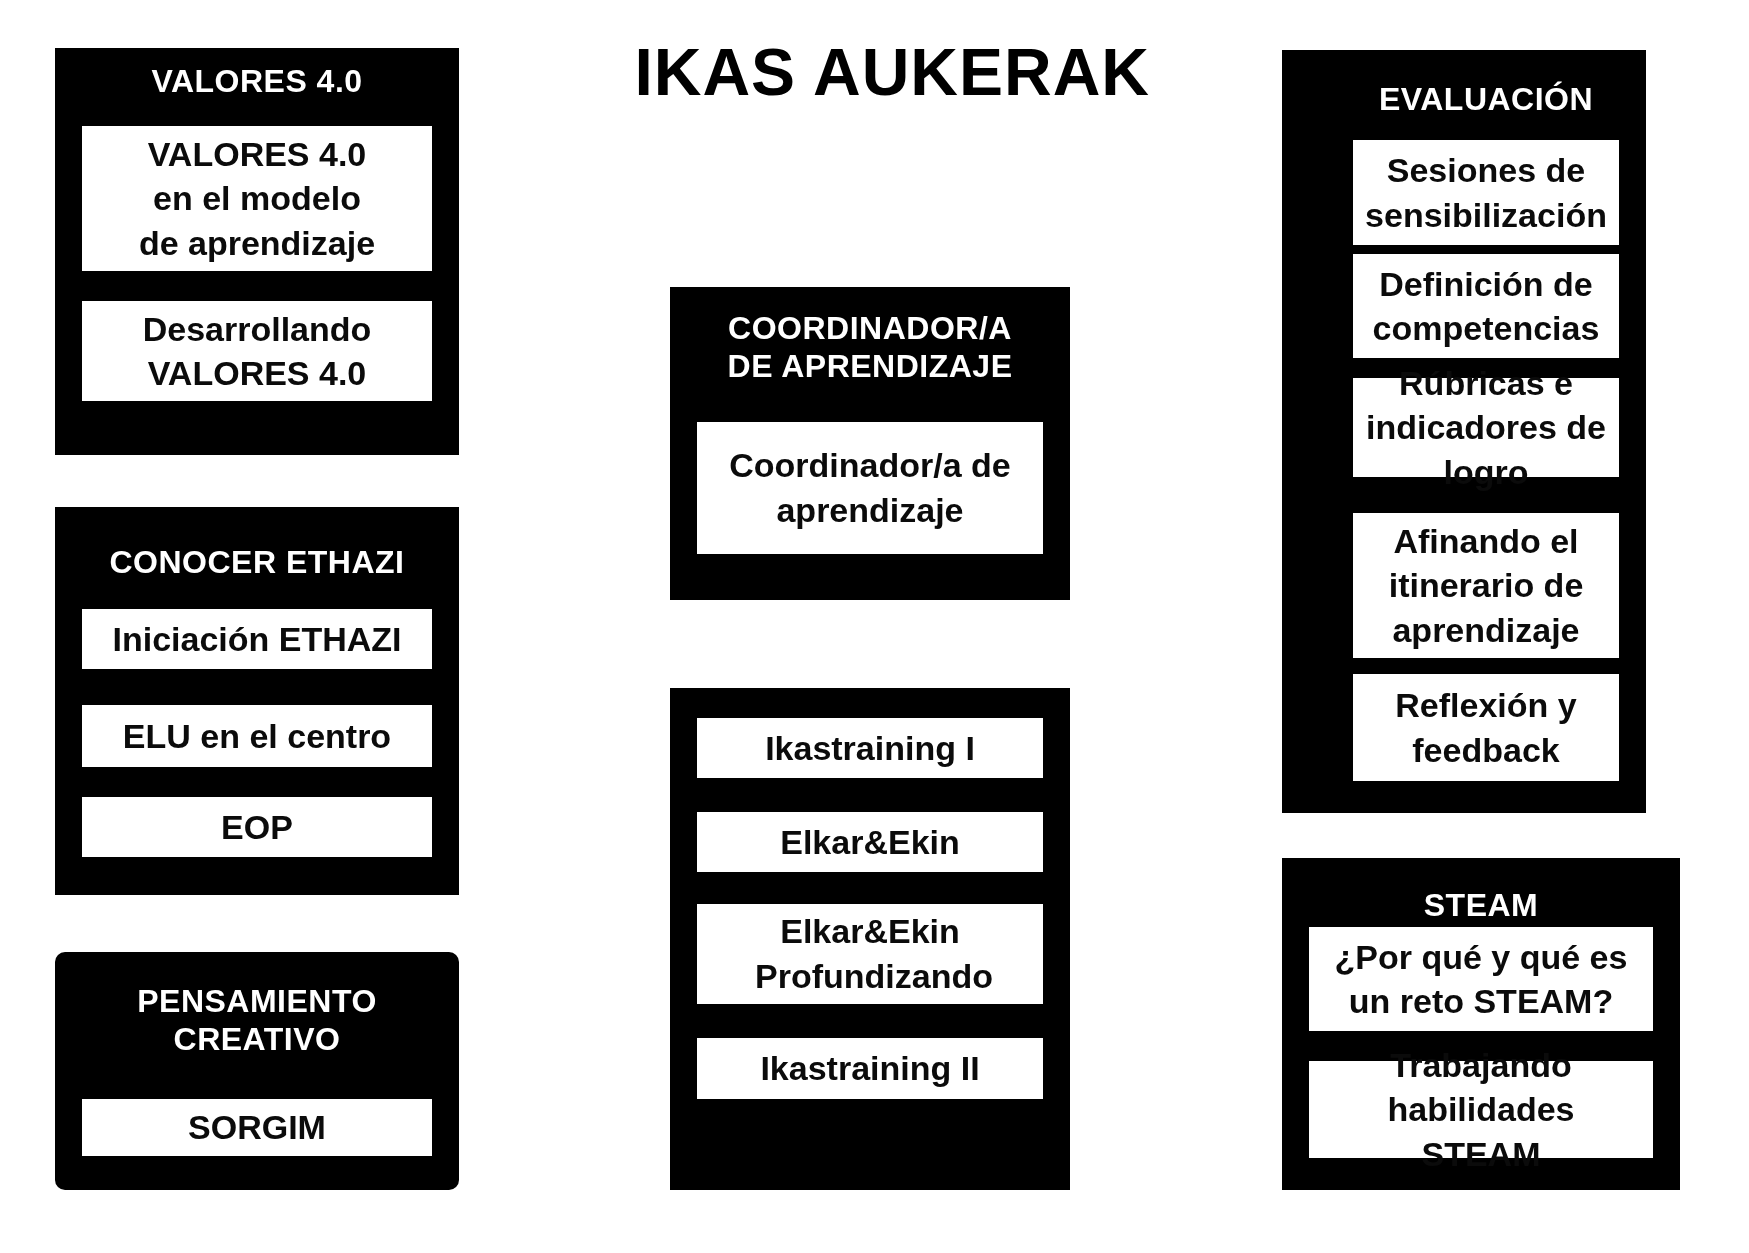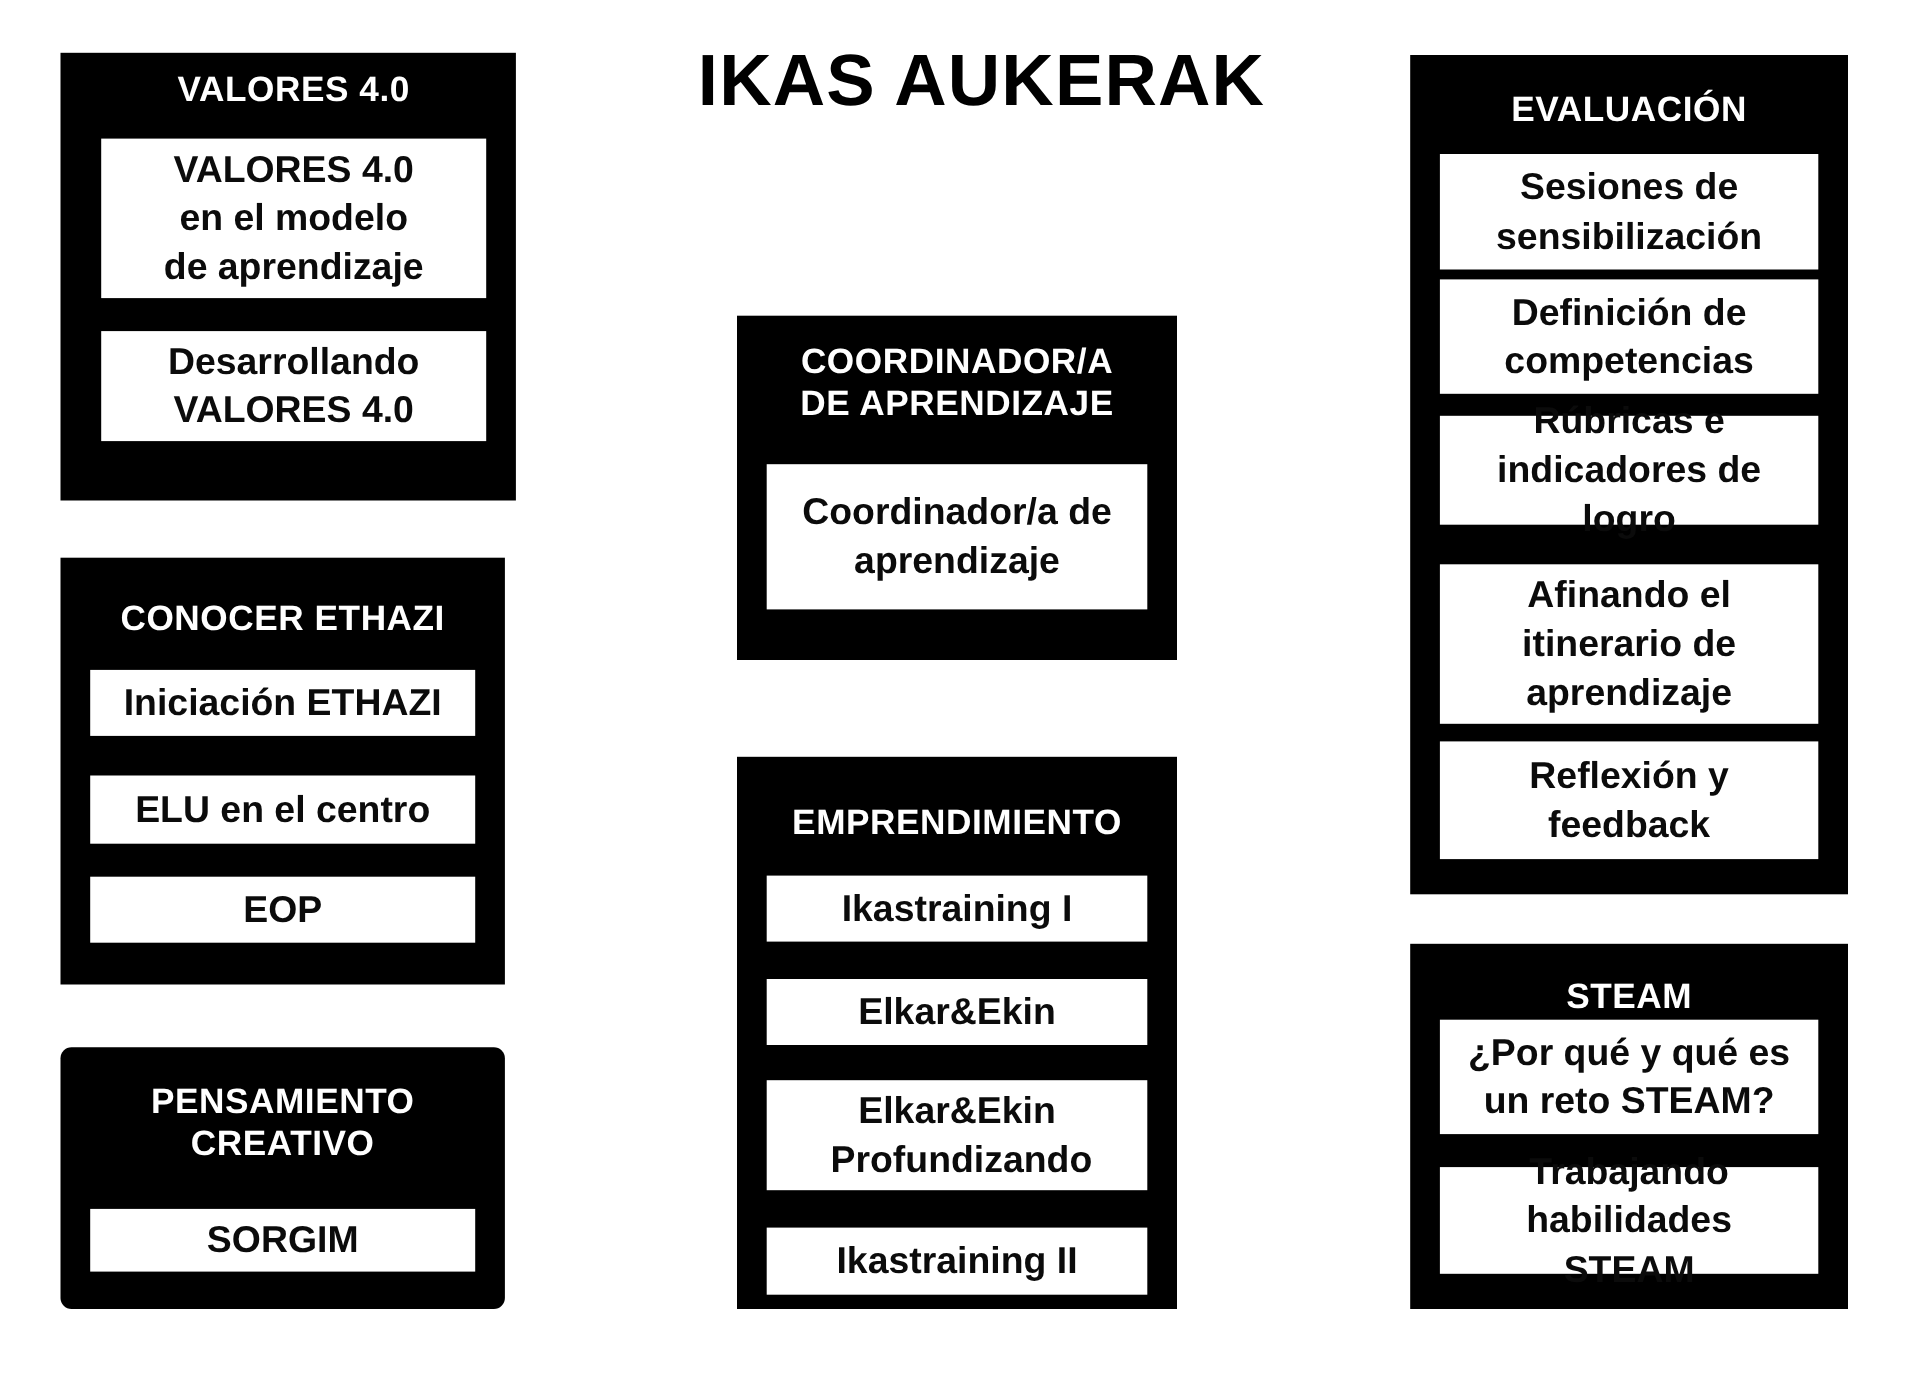--- a/index.html
+++ b/index.html
@@ -53,26 +53,26 @@
     justify-content: center;
     text-align: center;
     font-size: 34px;
     font-weight: bold;
     line-height: 1.32;
     flex: 0 0 auto;
   }
   .wtext { display: inline-block; }
 
   
-  #p-valores        { left: 55px;   top: 48px;  width: 404px; height: 407px; padding-left: 10px; }
+  #p-valores        { left: 55px;   top: 48px;  width: 404px; height: 407px; }
   #p-conocer        { left: 55px;   top: 507px; width: 404px; height: 388px; }
   #p-pensamiento    { left: 55px;   top: 952px; width: 404px; height: 238px; border-radius: 10px; }
   #p-coordinador    { left: 670px;  top: 287px; width: 400px; height: 313px; }
   #p-emprendimiento { left: 670px;  top: 688px; width: 400px; height: 502px; }
-  #p-evaluacion     { left: 1282px; top: 50px;  width: 398px; height: 763px; }
+  #p-evaluacion     { left: 1282px; top: 50px;  width: 320px; height: 763px; padding-left: 44px; }
   #p-steam          { left: 1282px; top: 858px; width: 398px; height: 332px; }
 </style>
 </head>
 <body>
 
 <div class="page">
 
   <h1 class="main-title">IKAS AUKERAK</h1>
 
   <section class="panel" id="p-valores">
@@ -106,21 +106,20 @@
   </section>
 
   <section class="panel" id="p-coordinador">
     <h2 class="panel-title" style="margin-top:22px;max-width:300px">COORDINADOR/A DE APRENDIZAJE</h2>
     <div class="wbox" style="margin-top:36px;height:132px">
       <span class="wtext" style="max-width:300px">Coordinador/a de aprendizaje</span>
     </div>
   </section>
 
   <section class="panel" id="p-emprendimiento">
-    <h2 class="panel-title" style="margin-top:40px">EMPRENDIMIENTO</h2>
     <div class="wbox" style="margin-top:30px;height:60px">
       <span class="wtext">Ikastraining I</span>
     </div>
     <div class="wbox" style="margin-top:34px;height:60px">
       <span class="wtext">Elkar&amp;Ekin</span>
     </div>
     <div class="wbox" style="margin-top:32px;height:100px">
       <span class="wtext" style="max-width:230px">Elkar&amp;Ekin Profundizando</span>
     </div>
     <div class="wbox" style="margin-top:34px;height:61px">

